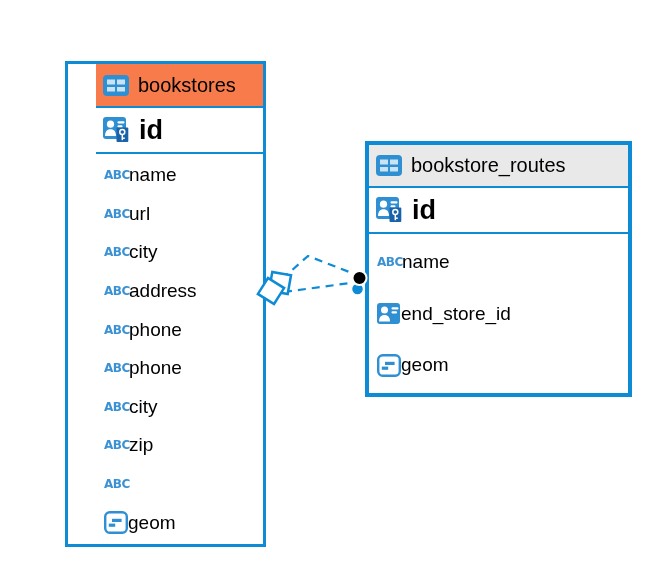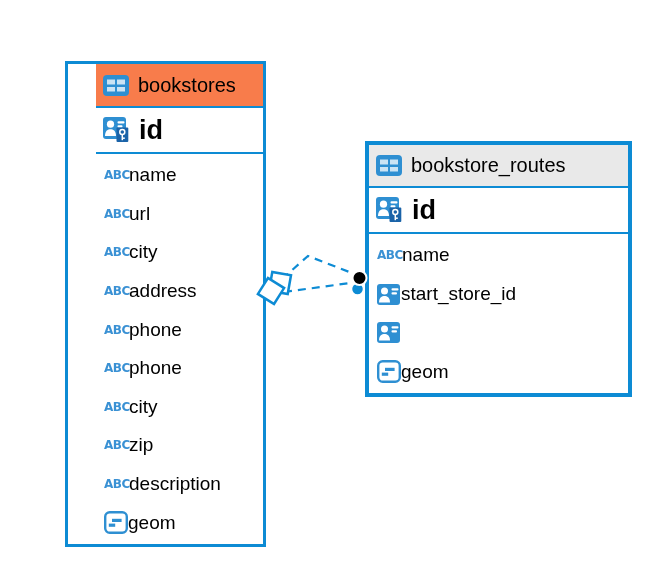--- a/index.html
+++ b/index.html
@@ -110,21 +110,20 @@
     <div class="crow">
       <span class="abc">ABC</span>
       <span>city</span>
     </div>
     <div class="crow">
       <span class="abc">ABC</span>
       <span>zip</span>
     </div>
     <div class="crow">
       <span class="abc">ABC</span>
-      <span>description</span>
     </div>
     <div class="crow">
       <span class="ico">
         <svg width="24" height="23" viewBox="0 0 24 23">
           <rect x="1.2" y="1.2" width="21.6" height="20.6" rx="4.5" fill="#fff" stroke="#2e8fd2" stroke-width="2.4"></rect>
           <rect x="8" y="7.8" width="9.6" height="3.2" fill="#2e8fd2"></rect>
           <rect x="4.8" y="12.6" width="6.4" height="3.2" fill="#2e8fd2"></rect>
         </svg>
       </span>
       <span>geom</span>
@@ -171,32 +170,21 @@
     <div class="crow">
       <span class="ico">
         <svg width="24" height="21" viewBox="0 0 24 21">
           <rect x="0" y="0" width="23" height="21" rx="3" fill="#2e8fd2"></rect>
           <circle cx="7.5" cy="7" r="3.5" fill="#fff"></circle>
           <path d="M2 18.5 C2 13.4 5 12 7.5 12 C10 12 13 13.4 13 18.5 Z" fill="#fff"></path>
           <rect x="14.5" y="4.3" width="7" height="2.3" rx="1" fill="#fff"></rect>
           <rect x="14.5" y="8.3" width="5.5" height="2.3" rx="1" fill="#fff"></rect>
         </svg>
       </span>
-      <span>start_store_id</span>
-    </div>
-    <div class="crow">
-      <span class="ico">
-        <svg width="24" height="21" viewBox="0 0 24 21">
-          <rect x="0" y="0" width="23" height="21" rx="3" fill="#2e8fd2"></rect>
-          <circle cx="7.5" cy="7" r="3.5" fill="#fff"></circle>
-          <path d="M2 18.5 C2 13.4 5 12 7.5 12 C10 12 13 13.4 13 18.5 Z" fill="#fff"></path>
-          <rect x="14.5" y="4.3" width="7" height="2.3" rx="1" fill="#fff"></rect>
-          <rect x="14.5" y="8.3" width="5.5" height="2.3" rx="1" fill="#fff"></rect>
-        </svg>
-      </span>
+      <span>end_store_id</span>
     </div>
     <div class="crow">
       <span class="ico">
         <svg width="24" height="23" viewBox="0 0 24 23">
           <rect x="1.2" y="1.2" width="21.6" height="20.6" rx="4.5" fill="#fff" stroke="#2e8fd2" stroke-width="2.4"></rect>
           <rect x="8" y="7.8" width="9.6" height="3.2" fill="#2e8fd2"></rect>
           <rect x="4.8" y="12.6" width="6.4" height="3.2" fill="#2e8fd2"></rect>
         </svg>
       </span>
       <span>geom</span>

